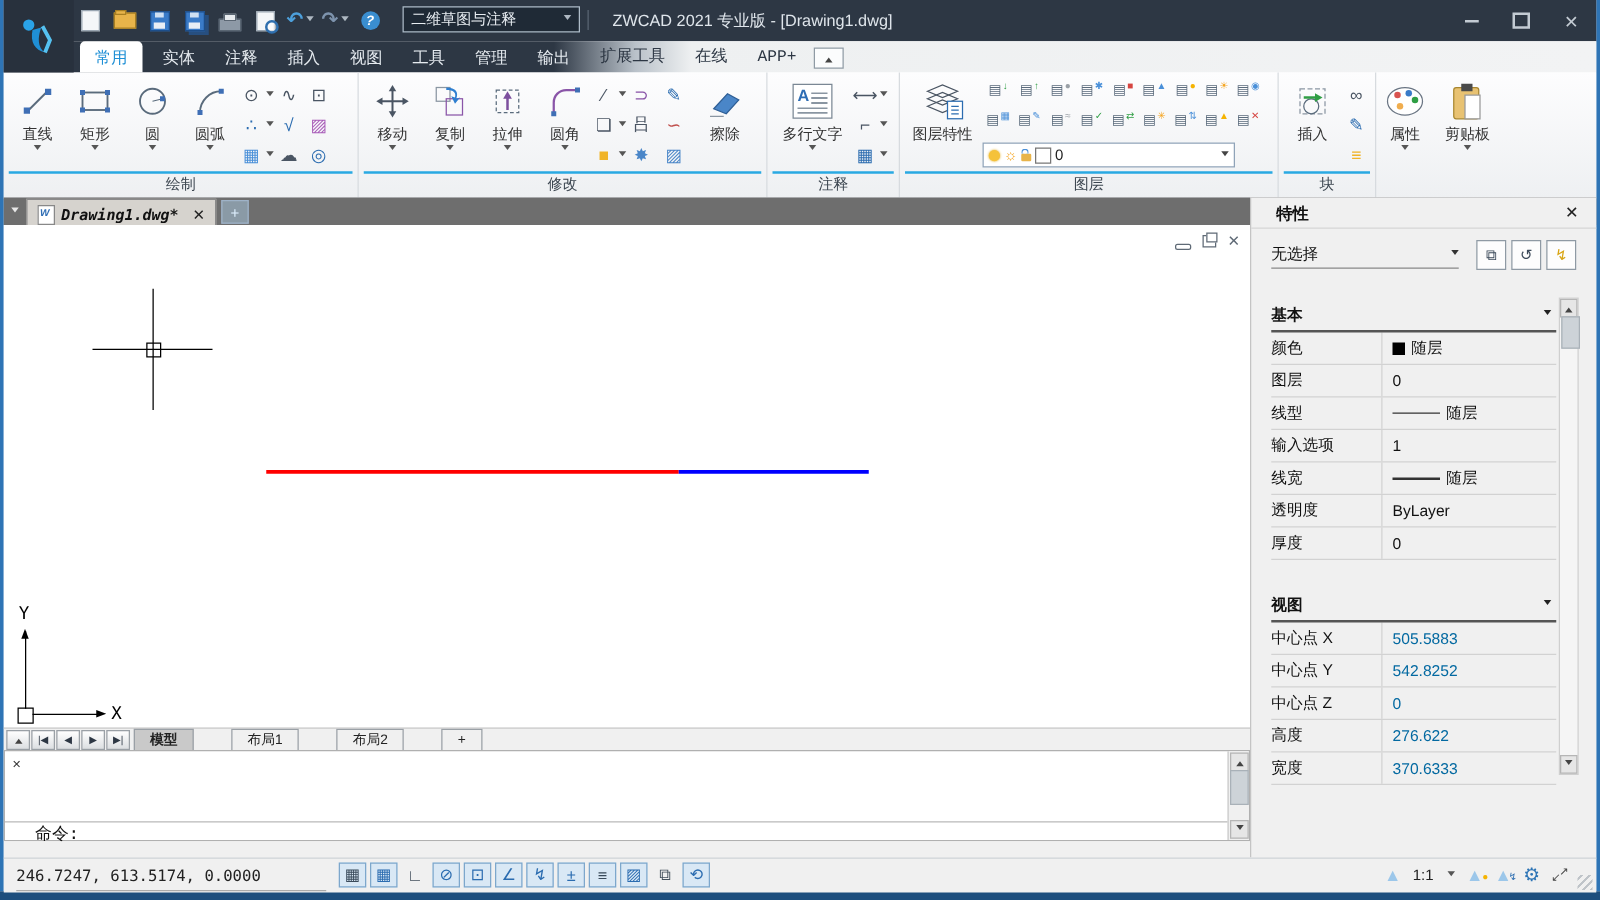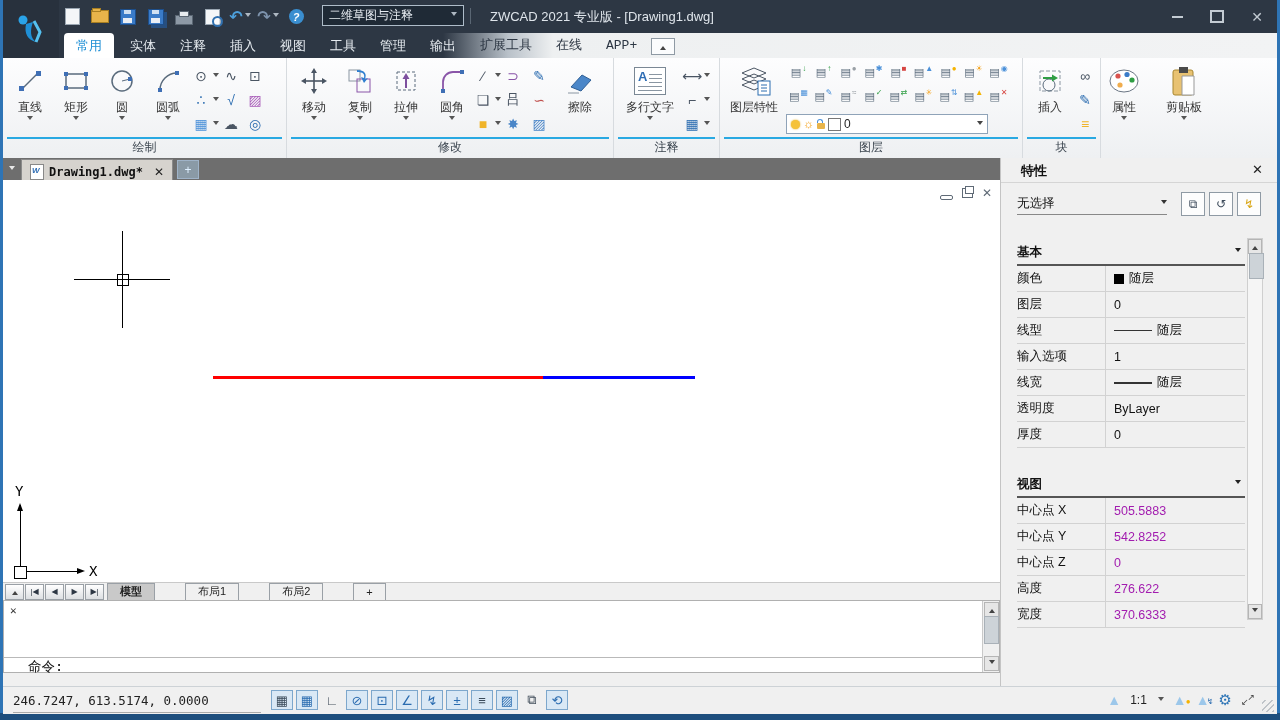--- a/index.html
+++ b/index.html
@@ -77,21 +77,21 @@
   .mtext-ic{width:30px;height:26px;border:1px solid #7a8794;background:#fff;position:relative;}
   .mtext-ic b{position:absolute;left:3px;top:1px;color:#2e6db4;font-size:13px;}
   .mtext-ic i{position:absolute;left:14px;right:3px;top:6px;height:10px;
     background:repeating-linear-gradient(#8a96a2 0 1px,transparent 1px 4px);}
   .mtext-ic u{position:absolute;left:3px;right:3px;bottom:3px;height:5px;text-decoration:none;
     background:repeating-linear-gradient(#8a96a2 0 1px,transparent 1px 4px);}
   
   .doctabs{left:3px;top:158px;width:1274px;height:22px;background:#6e6e6e;display:flex;align-items:stretch;}
   .dt-dd{width:18px;display:flex;align-items:center;justify-content:center;}
   .dt-dd .dd{border-top-color:#e8e8e8;margin:0;}
-  .dtab{background:#d6d3ce;border:1px solid #8a8a8a;display:flex;align-items:center;gap:5px;padding:12px 8px;margin-top:1px;}
+  .dtab{background:#d6d3ce;border:1px solid #8a8a8a;display:flex;align-items:center;gap:5px;padding:12px 8px;margin-top:1px;font-style:italic;}
   .dwg-ic{width:12px;height:14px;background:#fff;border:1px solid #888;position:relative;}
   .dwg-ic::before{content:"W";position:absolute;left:1px;top:1px;font-size:8px;color:#2e6db4;font-weight:bold;}
   .dtab .lbl{font-size:12px;font-weight:bold;color:#111;font-family:"DejaVu Sans Mono",monospace;}
   .dtab .x{font-size:12px;font-weight:bold;color:#222;margin-left:6px;}
   .dplus{width:20px;margin:2px 0 1px 4px;background:#8a9aa6;border:1px solid #9fb3c8;color:#dff0ff;font-size:12px;display:flex;align-items:center;justify-content:center;}
   
   .canvas{left:3px;top:180px;width:997px;height:402px;background:#fff;overflow:hidden;}
   .hline,.vline{position:absolute;background:#000;}
   .pickbox{position:absolute;width:10px;height:10px;border:1px solid #000;background:transparent;}
   .dline{position:absolute;height:3px;}
@@ -132,21 +132,21 @@
   .p-sel{width:150px;border-bottom:1px solid #888;display:flex;align-items:center;font-size:12.5px;color:#111;height:20px;}
   .p-sel .dd{margin-left:auto;border-top-color:#333;}
   .p-btns{margin-left:14px;display:flex;gap:4px;}
   .p-btn{width:22px;height:22px;background:#fdfdfd;border:1px solid #8f9aa4;display:flex;align-items:center;justify-content:center;font-size:12px;color:#3c4a5a;}
   .p-list{position:absolute;left:16px;top:80px;width:228px;}
   .p-sec{font-size:12.5px;font-weight:bold;color:#111;border-bottom:2px solid #555;padding:4px 0 3px 0;position:relative;margin-top:2px;}
   .p-sec .dd{position:absolute;right:4px;top:8px;border-top-color:#222;}
   .p-row{display:flex;height:25px;align-items:center;border-bottom:1px solid #d2d2d2;font-size:12.5px;color:#111;}
   .p-lab{width:88px;flex:none;}
   .p-val{flex:1;border-left:1px solid #d2d2d2;padding-left:8px;height:100%;display:flex;align-items:center;gap:5px;}
-  .p-val.ro{color:#a21caf;}
+  .p-val.ro{color:#0369a1;}
   .p-gap{height:22px;}
   .csw{width:10px;height:10px;background:#000;display:inline-block;}
   .lt-line{width:38px;height:1px;background:#333;display:inline-block;}
   .lt-line.thick{height:2px;}
   .p-sb{position:absolute;right:14px;top:80px;width:14px;height:380px;background:#f5f5f5;border:1px solid #cfcfcf;}
   .p-sb .sb-btn{left:0px;width:12px;}
   
   .statusbar{left:3px;top:686px;width:1274px;height:27px;background:#f0f0f0;border-top:1px solid #cdd2d6;}
   .coords{position:absolute;left:10px;top:6px;font-family:"DejaVu Sans Mono",monospace;font-size:12.5px;color:#222;width:248px;border-bottom:1px solid #aaa;padding-bottom:4px;}
   .toggles{position:absolute;left:268px;top:3px;display:flex;gap:3px;}
@@ -608,21 +608,21 @@
                 <circle cx="25" cy="13" r="2.6" fill="#2f9e44"></circle>
                 <circle cx="13" cy="18" r="2.6" fill="#f0ad4e"></circle>
               </svg>
           </span>
           <span class="blabel">属性</span>
           <i class="dd dark"></i>
         </div>
       </div>
     </div>
     <div class="panel" style="left:1144px;width:56px;border-right:none;">
-      <div class="bigrow" style="left:12px;">
+      <div class="bigrow" style="left:2px;">
         <div class="bigbtn" style="width:50px;">
           <span class="bicon">
             <svg width="30" height="32">
                 <rect x="4" y="5" width="20" height="25" rx="2" fill="#e8c272" stroke="#a8862f"></rect>
                 <rect x="10" y="2" width="9" height="6" fill="#4a4a4a"></rect>
                 <polygon points="13,11 25,11 25,30 13,30" fill="#fff" stroke="#999"></polygon>
               </svg>
           </span>
           <span class="blabel">剪贴板</span>
           <i class="dd dark"></i>

